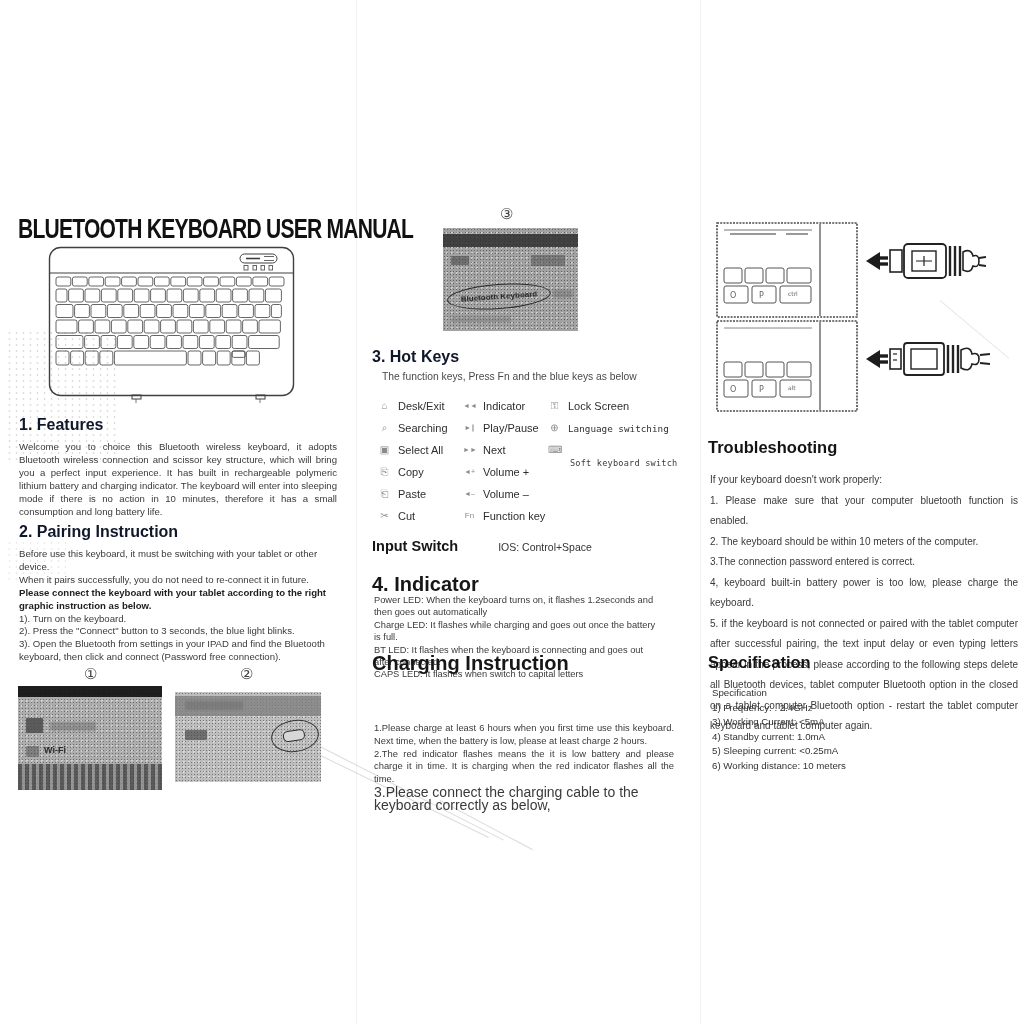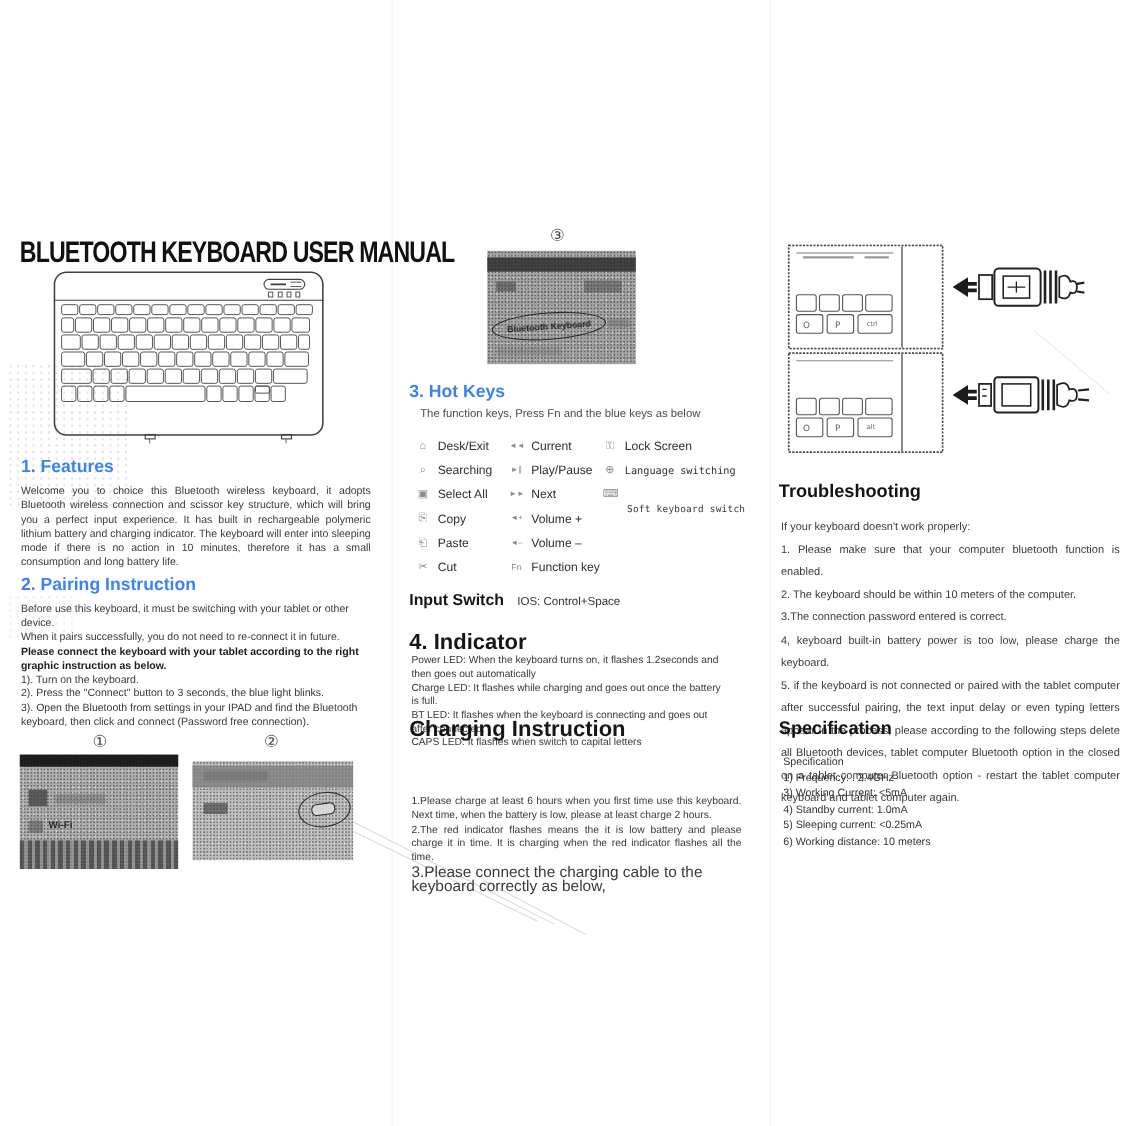--- a/index.html
+++ b/index.html
@@ -2,21 +2,21 @@
 <html><head>
 <meta charset="utf-8">
 <style>
   html,body{margin:0;padding:0;background:#fff;}
   .page{position:relative;width:1024px;height:1024px;background:#ffffff;overflow:hidden;
         font-family:"Liberation Sans",sans-serif;color:#2b2b2b;}
   .abs{position:absolute;}
   
   .main-title{font-size:27px;font-weight:bold;color:#111;letter-spacing:-1px;
               transform:scaleX(.78);transform-origin:left;white-space:nowrap;}
-  .h2{font-size:16px;font-weight:bold;color:#3b82f6;}
+  .h2{font-size:16px;font-weight:bold;color:#0f172a;}
   .h2s{font-size:20px;font-weight:bold;color:#161616;}
   .body-txt{font-size:9.6px;line-height:12.9px;color:#3a3a3a;text-align:justify;}
   .line{font-size:9.6px;line-height:12.9px;color:#3a3a3a;}
   .ts-line{font-size:10px;line-height:20.5px;color:#3a3a3a;text-align:justify;}
   .spec-line{font-size:9.7px;line-height:14.6px;color:#333;}
   .circ-num{font-size:15px;color:#444;}
   
   .hk-col{position:absolute;top:0;}
   .hk-item{display:flex;align-items:center;height:22px;gap:7px;}
   .hk-ico{width:13px;font-size:10px;color:#8a8a8a;text-align:center;flex:none;line-height:10px;}
@@ -226,21 +226,21 @@
           <span class="hk-lbl">Paste</span>
         </div>
       <div class="hk-item">
           <span class="hk-ico">✂</span>
           <span class="hk-lbl">Cut</span>
         </div>
     </div>
     <div class="hk-col" style="left:85px">
       <div class="hk-item">
           <span class="hk-ico" style="font-size:7px">◄◄</span>
-          <span class="hk-lbl">Current</span>
+          <span class="hk-lbl">Indicator</span>
         </div>
       <div class="hk-item">
           <span class="hk-ico" style="font-size:7px">►∥</span>
           <span class="hk-lbl">Play/Pause</span>
         </div>
       <div class="hk-item">
           <span class="hk-ico" style="font-size:7px">►►</span>
           <span class="hk-lbl">Next</span>
         </div>
       <div class="hk-item">
@@ -266,21 +266,21 @@
           <span class="hk-lbl" style="font-family:'DejaVu Sans Mono',monospace;font-size:9.3px">Language switching</span>
         </div>
       <div class="hk-item">
           <span class="hk-ico">⌨</span>
           <span class="hk-lbl"></span>
         </div>
     </div>
     <div class="softkb" style="left:192px;top:63px">Soft keyboard switch</div>
   </div>
 
-  <div class="abs" style="left:372px;top:538px;display:flex;gap:12px;align-items:baseline">
+  <div class="abs" style="left:372px;top:538px;display:flex;gap:40px;align-items:baseline">
     <span style="font-size:14.5px;font-weight:bold;color:#161616">Input Switch</span>
     <span style="font-size:10.5px;color:#333">IOS:  Control+Space</span>
   </div>
 
   <div class="abs h2s" style="left:372px;top:573px">4. Indicator</div>
   <div class="abs" style="left:374px;top:594px;width:290px">
     <div class="line" style="font-size:9.3px;line-height:12.4px">Power LED:  When the keyboard turns on, it  flashes 1.2seconds and then goes out automatically</div>
     <div class="line" style="font-size:9.3px;line-height:12.4px">Charge LED:  It  flashes while charging and goes out once the battery is full.</div>
     <div class="line" style="font-size:9.3px;line-height:12.4px">BT LED: It flashes when the keyboard  is connecting and goes out after connected.</div>
     <div class="line" style="font-size:9.3px;line-height:12.4px">CAPS LED:  It flashes when switch to capital letters</div>

